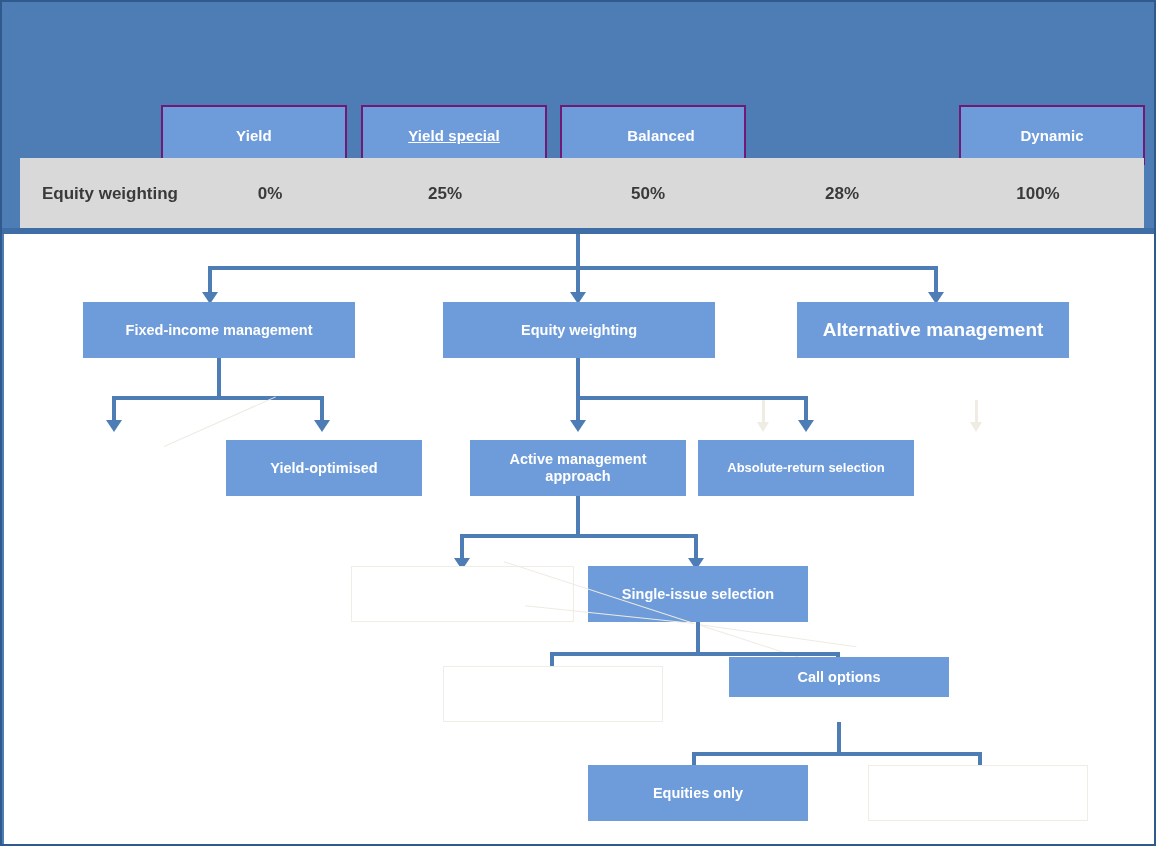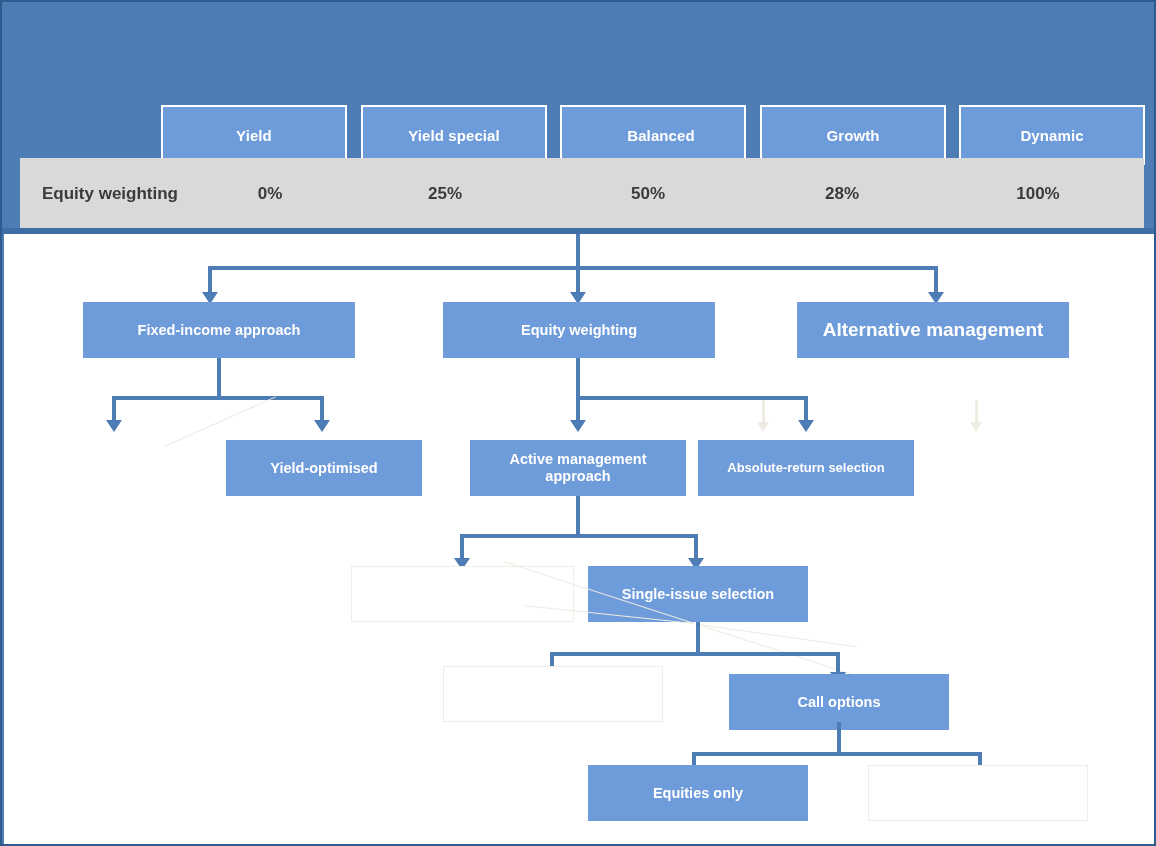--- a/index.html
+++ b/index.html
@@ -21,21 +21,21 @@
   }
   #header-rule{
     position:absolute;left:0px;top:226px;width:1156px;height:6px;
     background:#3F6EA6;
   }
 
   .cat-tab{
     position:absolute;
     height:60px;
     background:#6E9BD9;
-    border:2px solid #ffffff;
+    border:2px solid #701a75;
     box-sizing:border-box;
     display:flex;align-items:center;justify-content:center;
     color:#ffffff;
     font-weight:bold;
     font-size:15px;
     letter-spacing:.1px;
   }
 
   #weight-bar{
     position:absolute;
@@ -106,28 +106,25 @@
 </head>
 <body>
 
 <div id="slide">
 
   <div id="header-band">
 
     <div class="cat-tab" style="left:157px;top:101px;width:186px;">
       <span>Yield</span>
     </div>
-    <div class="cat-tab" style="left:357px;top:101px;width:186px;">
+    <div class="cat-tab" style="left:357px;top:101px;width:186px;text-decoration:underline;">
       <span>Yield special</span>
     </div>
     <div class="cat-tab" style="left:556px;top:101px;width:186px;padding-left:16px;">
       <span>Balanced</span>
-    </div>
-    <div class="cat-tab" style="left:756px;top:101px;width:186px;">
-      <span>Growth</span>
     </div>
     <div class="cat-tab" style="left:955px;top:101px;width:186px;">
       <span>Dynamic</span>
     </div>
 
     <div id="weight-bar">
       <div class="wb-label">Equity weighting</div>
       <div class="wb-val" style="left:157px;width:186px;">0%</div>
       <div class="wb-val" style="left:332px;width:186px;">25%</div>
       <div class="wb-val" style="left:535px;width:186px;">50%</div>
@@ -143,21 +140,21 @@
     <div class="vline" style="left:572px;top:0px;height:36px;"></div>
     <div class="hline" style="left:206px;top:32px;width:728px;"></div>
     <div class="vline" style="left:204px;top:32px;height:30px;"></div>
     <div class="vline" style="left:572px;top:32px;height:30px;"></div>
     <div class="vline" style="left:930px;top:32px;height:30px;"></div>
     <div class="arrow" style="left:198px;top:58px;"></div>
     <div class="arrow" style="left:566px;top:58px;"></div>
     <div class="arrow" style="left:924px;top:58px;"></div>
 
     <div class="node fs-md" style="left:79px;top:68px;width:272px;height:56px;">
-      <span>Fixed-income approach</span>
+      <span>Fixed-income management</span>
     </div>
     <div class="node fs-md" style="left:439px;top:68px;width:272px;height:56px;">
       <span>Equity weighting</span>
     </div>
     <div class="node fs-lg" style="left:793px;top:68px;width:272px;height:56px;">
       <span>Alternative management</span>
     </div>
 
     <div class="vline" style="left:213px;top:124px;height:42px;"></div>
     <div class="hline" style="left:110px;top:162px;width:210px;"></div>
@@ -211,21 +208,21 @@
     <div class="vline" style="left:692px;top:388px;height:34px;"></div>
     <div class="hline" style="left:548px;top:418px;width:288px;"></div>
     <div class="vline" style="left:546px;top:418px;height:24px;"></div>
     <div class="vline" style="left:832px;top:418px;height:24px;"></div>
     <div class="arrow" style="left:540px;top:438px;"></div>
     <div class="arrow" style="left:826px;top:438px;"></div>
 
     <div class="node empty" style="left:439px;top:432px;width:220px;height:56px;">
       <span></span>
     </div>
-    <div class="node fs-md" style="left:725px;top:440px;width:220px;height:56px;">
+    <div class="node fs-md" style="left:725px;top:423px;width:220px;height:40px;">
       <span>Call options</span>
     </div>
 
     <div class="vline" style="left:833px;top:488px;height:34px;"></div>
     <div class="hline" style="left:690px;top:518px;width:288px;"></div>
     <div class="vline" style="left:688px;top:518px;height:24px;"></div>
     <div class="vline" style="left:974px;top:518px;height:24px;"></div>
     <div class="arrow" style="left:682px;top:538px;"></div>
     <div class="arrow" style="left:968px;top:538px;"></div>
 

